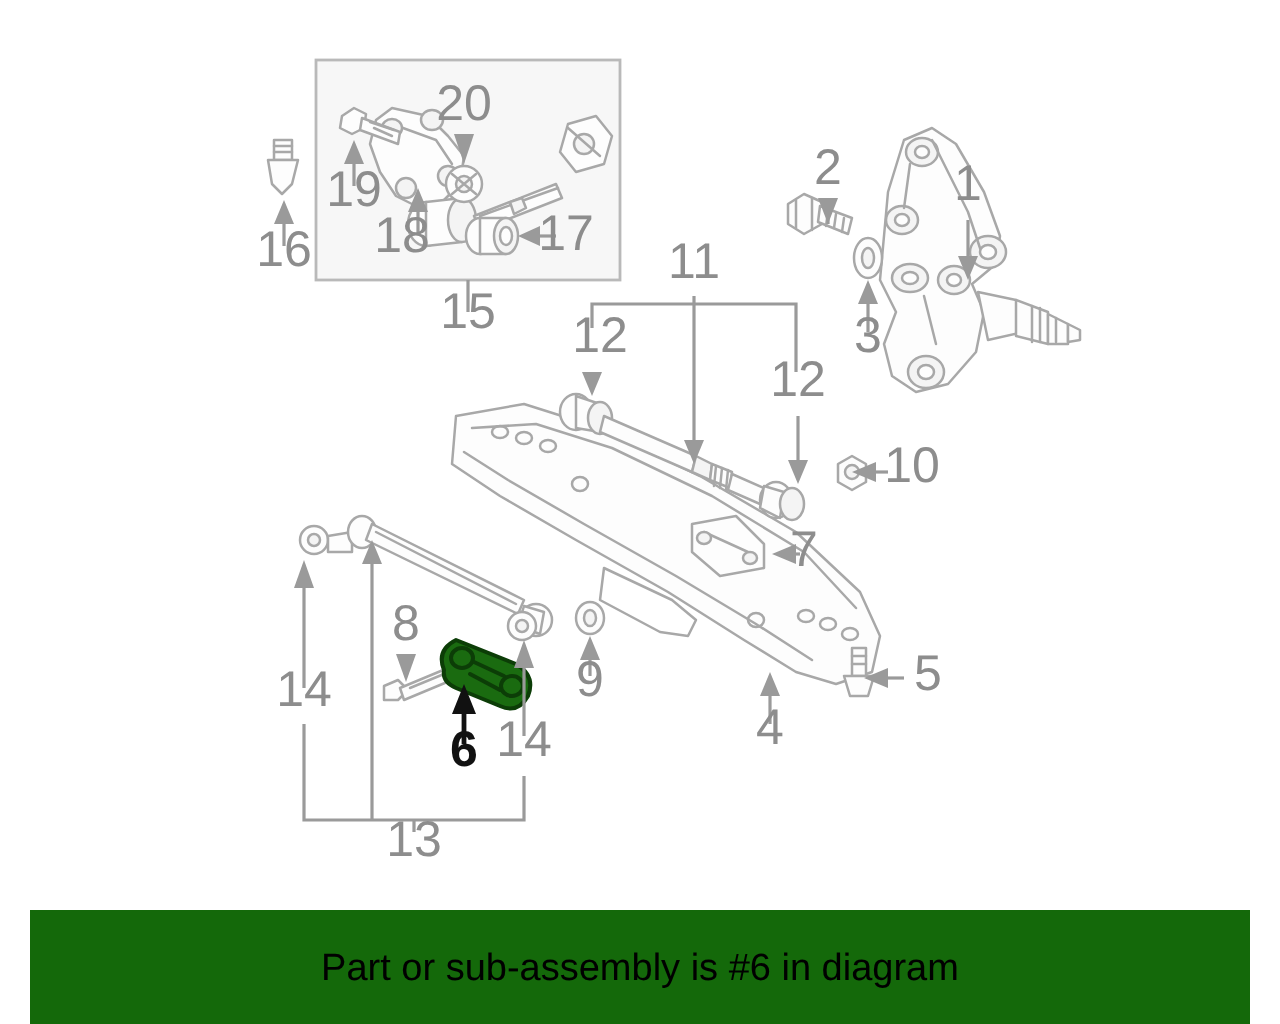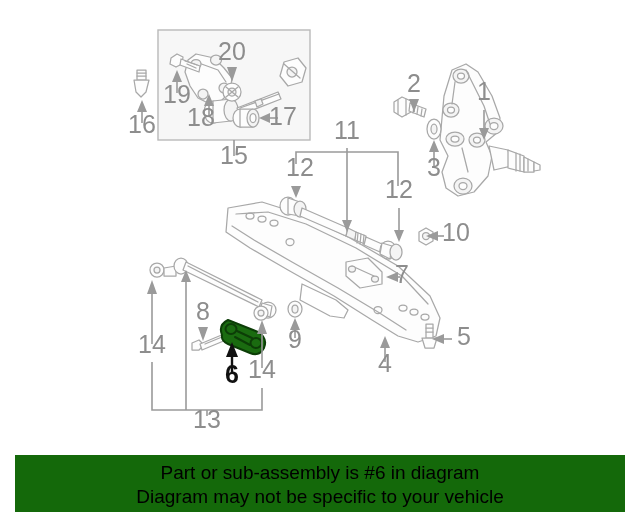--- a/index.html
+++ b/index.html
@@ -388,14 +388,13 @@
   <text class="num" x="283" y="125">17</text>
   <text class="num" x="201" y="126">18</text>
   <text class="num" x="177" y="103">19</text>
   <text class="num" x="232" y="60">20</text>
 
 </svg>
 </div>
 
 <div id="caption-band">
   <div class="cap-line">Part or sub-assembly is #6 in diagram</div>
-  <div class="cap-line">Diagram may not be specific to your vehicle</div>
 </div>
 
 </body></html>

